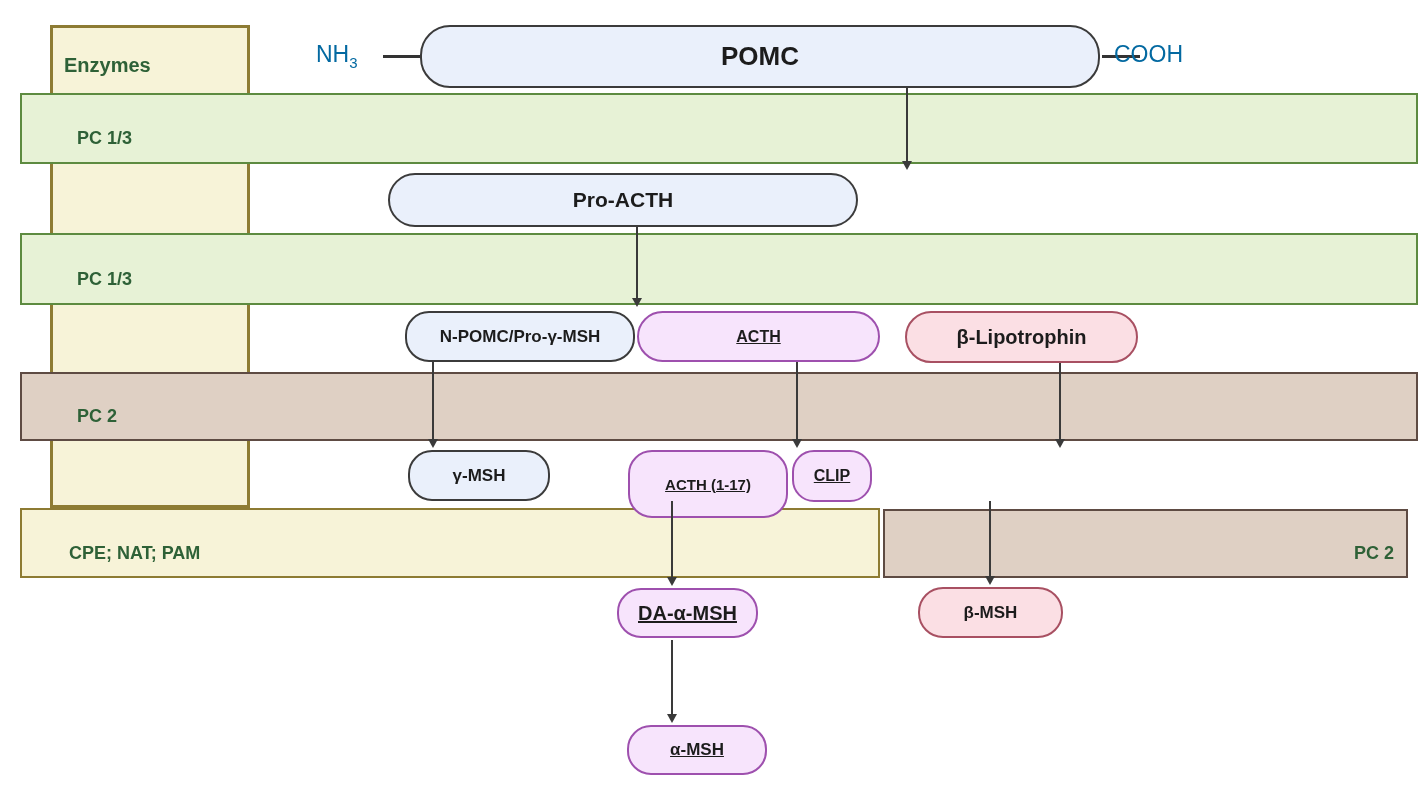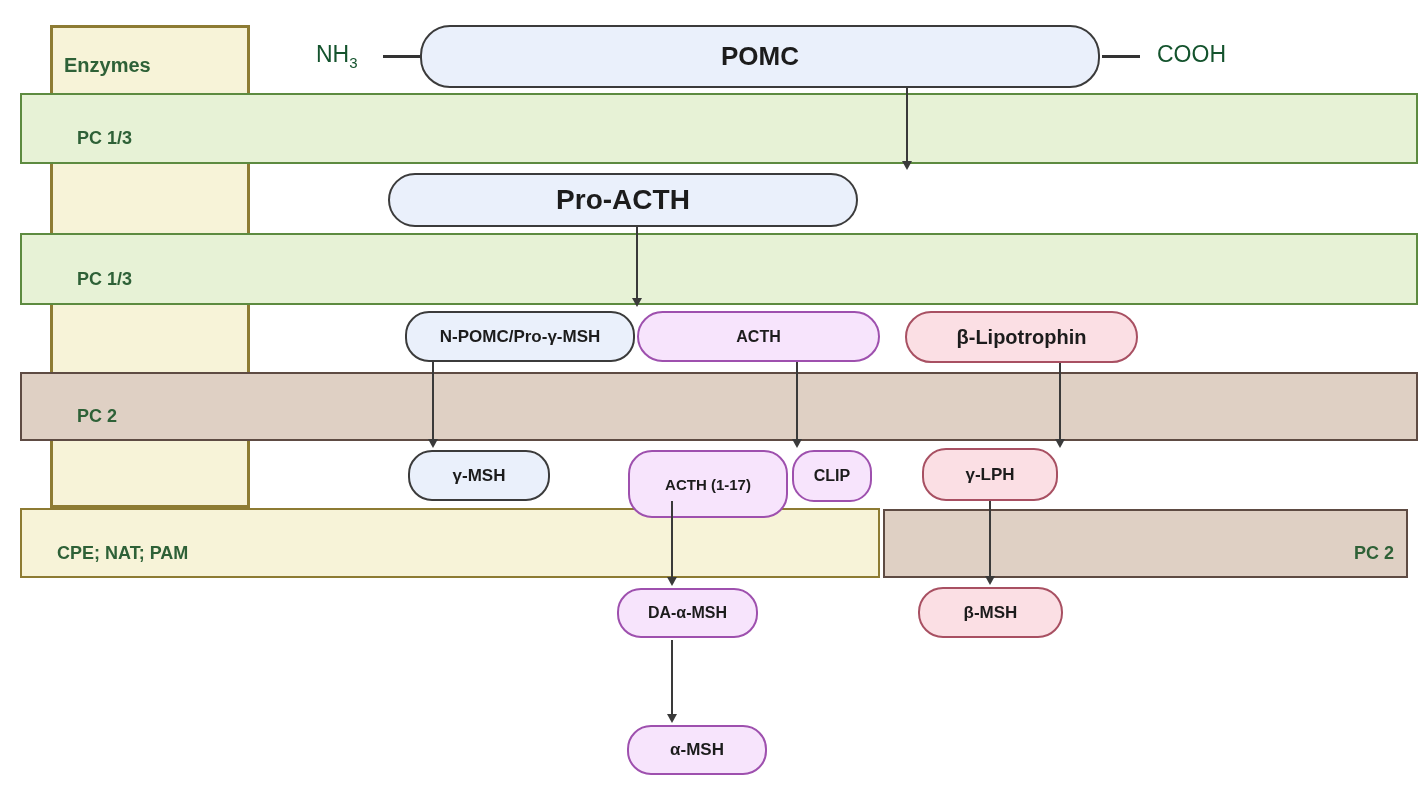--- a/index.html
+++ b/index.html
@@ -26,44 +26,44 @@
     display:block; padding:26px 0 0 11px; font-size:20px; font-weight:700;
     color:var(--enzyme-text);
   }
   .band{
     position:absolute; box-sizing:border-box; z-index:2;
     display:flex; align-items:center; padding-top:20px;
     font-weight:700; font-size:18px; color:var(--enzyme-text);
   }
   .band.green{background:var(--green-fill); border:2px solid var(--green-border); padding-left:55px;}
   .band.brown{background:var(--brown-fill); border:2.5px solid var(--brown-border); padding-left:55px;}
-  .band.yellow{background:var(--yellow-fill); border:2.5px solid var(--yellow-border); padding-left:35px;}
+  .band.yellow{background:var(--yellow-fill); border:2.5px solid var(--yellow-border); padding-left:47px;}
   .band.right-label{justify-content:flex-end; padding-right:12px; padding-left:0;}
   
   .capsule{
     position:absolute; box-sizing:border-box; z-index:3;
     display:flex; align-items:center; justify-content:center;
     font-weight:700; color:var(--label-text); text-align:center;
     border-radius:26px; background:var(--blue-fill); border:2px solid var(--blue-border);
   }
   .capsule.blue{background:var(--blue-fill); border-color:var(--blue-border);}
-  .capsule.purple{background:var(--purple-fill); border-color:var(--purple-border);}
+  .capsule.purple{background:var(--purple-fill); border-color:var(--purple-border);text-decoration:underline;}
   .capsule.pink{background:var(--pink-fill); border-color:var(--pink-border);}
   
   .arrow{
     position:absolute; width:2px; background:var(--arrow); z-index:4;
   }
   .arrow::after{
     content:""; position:absolute; left:-4px; bottom:-9px;
     border-left:5px solid transparent; border-right:5px solid transparent;
     border-top:9px solid var(--arrow);
   }
   .hline{position:absolute; height:2.5px; background:#333; z-index:3;}
   .terminal{
-    position:absolute; z-index:3; font-size:23px; color:#14532d;
+    position:absolute; z-index:3; font-size:23px; color:#0369a1;
     font-weight:400; white-space:nowrap;
   }
   .terminal sub{font-size:15px;}
 </style>
 </head>
 <body>
 
 <div class="canvas">
 
   <div class="enzyme-col">
@@ -85,34 +85,33 @@
   <div class="band brown right-label" style="left:883px; top:509px; width:525px; height:69px;">
     <span>PC 2</span>
   </div>
 
   <div class="terminal" style="left:316px; top:41px;">
     <span>NH</span><sub>3</sub>
   </div>
   <div class="hline" style="left:383px; top:55px; width:37px;"></div>
   <div class="capsule blue" style="left:420px; top:25px; width:680px; height:63px; border-radius:30px; border-width:2.5px; font-size:26px;">POMC</div>
   <div class="hline" style="left:1102px; top:55px; width:38px;"></div>
-  <div class="terminal" style="left:1157px; top:41px;">COOH</div>
+  <div class="terminal" style="left:1114px; top:41px;">COOH</div>
 
-  <div class="capsule blue" style="left:388px; top:173px; width:470px; height:54px; border-radius:27px; font-size:28px;">Pro-ACTH</div>
+  <div class="capsule blue" style="left:388px; top:173px; width:470px; height:54px; border-radius:27px; font-size:21px;">Pro-ACTH</div>
 
   <div class="capsule blue" style="left:405px; top:311px; width:230px; height:51px; border-radius:24px; font-size:17px;">N-POMC/Pro-γ-MSH</div>
   <div class="capsule purple" style="left:637px; top:311px; width:243px; height:51px; font-size:16px;">ACTH</div>
   <div class="capsule pink" style="left:905px; top:311px; width:233px; height:52px; font-size:20px;">β-Lipotrophin</div>
 
   <div class="capsule blue" style="left:408px; top:450px; width:142px; height:51px; border-radius:24px; font-size:17px;">γ-MSH</div>
   <div class="capsule purple" style="left:628px; top:450px; width:160px; height:68px; border-radius:24px; font-size:15px;">ACTH (1-17)</div>
   <div class="capsule purple" style="left:792px; top:450px; width:80px; height:52px; border-radius:22px; font-size:16px;">CLIP</div>
-  <div class="capsule pink" style="left:922px; top:448px; width:136px; height:53px; border-radius:24px; font-size:17px;">γ-LPH</div>
 
-  <div class="capsule purple" style="left:617px; top:588px; width:141px; height:50px; border-radius:24px; font-size:16px;">DA-α-MSH</div>
+  <div class="capsule purple" style="left:617px; top:588px; width:141px; height:50px; border-radius:24px; font-size:20px;">DA-α-MSH</div>
   <div class="capsule pink" style="left:918px; top:587px; width:145px; height:51px; border-radius:25px; font-size:17px;">β-MSH</div>
 
   <div class="capsule purple" style="left:627px; top:725px; width:140px; height:50px; border-radius:24px; font-size:17px;">α-MSH</div>
 
   <div class="arrow" style="left:906px; top:88px;  height:73px;"></div>
   <div class="arrow" style="left:636px; top:227px; height:71px;"></div>
   <div class="arrow" style="left:432px; top:362px; height:77px;"></div>
   <div class="arrow" style="left:796px; top:362px; height:77px;"></div>
   <div class="arrow" style="left:1059px; top:363px; height:76px;"></div>
   <div class="arrow" style="left:671px; top:501px; height:76px;"></div>

